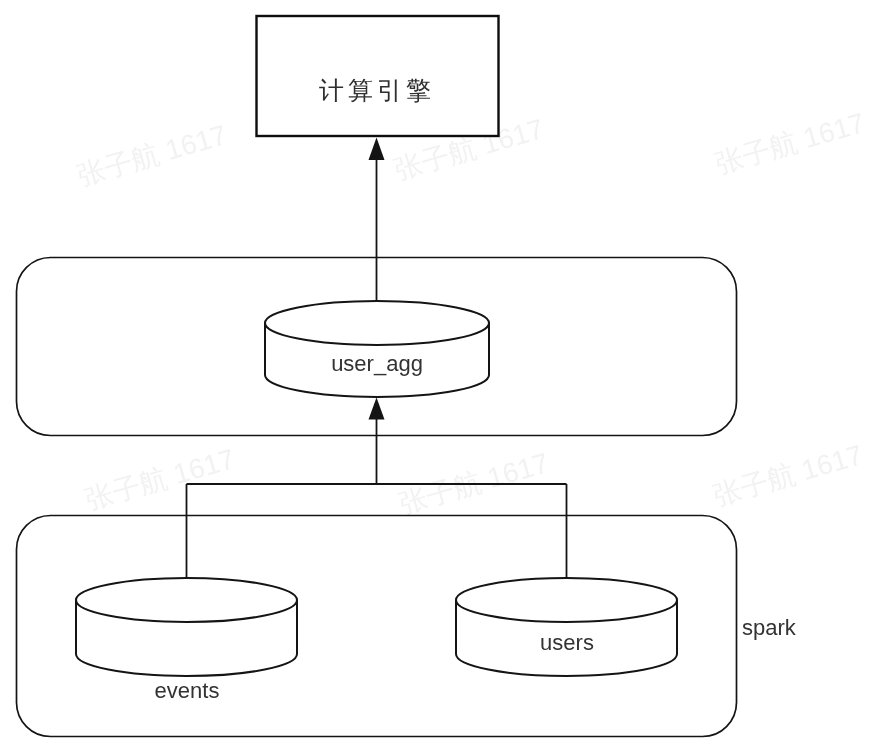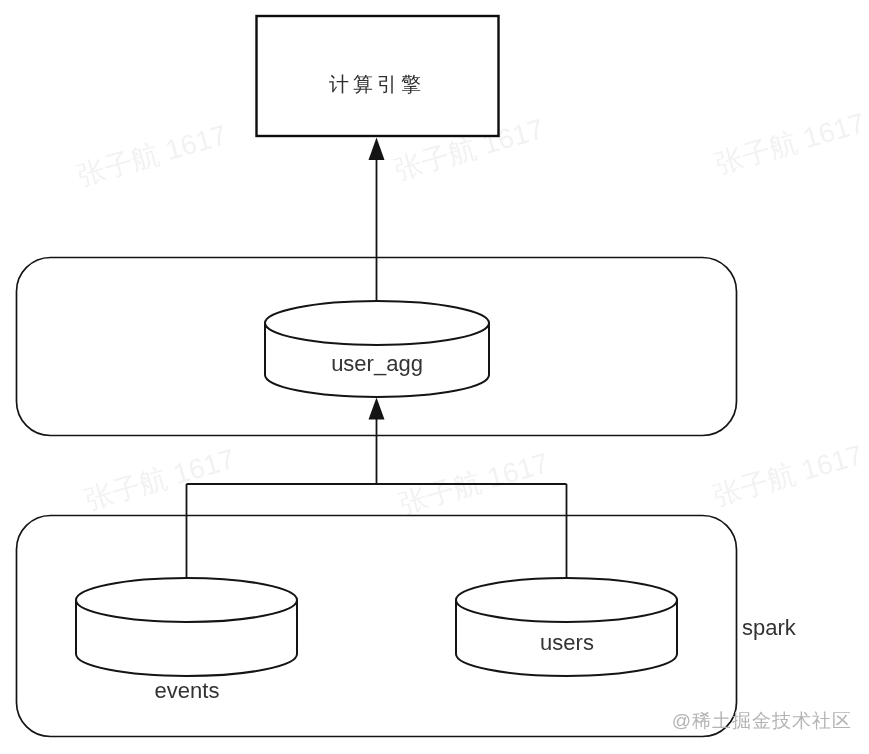--- a/index.html
+++ b/index.html
@@ -36,21 +36,21 @@
   svg.diagram { position: absolute; left: 0; top: 0; z-index: 1; }
 
   
   .lbl {
     position: absolute;
     z-index: 2;
     color: #333333;
     white-space: nowrap;
   }
   .lbl.centered { transform: translate(-50%, -50%); }
-  .lbl-compute   { left: 377px; top: 84px;  font-size: 20px; letter-spacing: 4px; color: #2f2f2f; }
+  .lbl-compute   { left: 377px; top: 90px;  font-size: 25px; letter-spacing: 4px; color: #2f2f2f; }
   .lbl-user-agg  { left: 377px; top: 364px; font-size: 22px; }
   .lbl-events    { left: 187px; top: 643px; font-size: 22px; margin-top: 48px; }
   .lbl-users     { left: 567px; top: 643px; font-size: 22px; }
   .lbl-clickhouse{ left: 740px; top: 333px; font-size: 22px; }
   .lbl-spark     { left: 742px; top: 615px; font-size: 22px; }
 
   .credit {
     position: absolute;
     z-index: 3;
     right: 17px;
@@ -116,14 +116,13 @@
 
   <div class="lbl centered lbl-user-agg">user_agg</div>
 
   <div class="lbl centered lbl-events">events</div>
 
   <div class="lbl centered lbl-users">users</div>
 
 
   <div class="lbl lbl-spark">spark</div>
 
-  <div class="credit">@稀土掘金技术社区</div>
 </div>
 
 </body></html>

